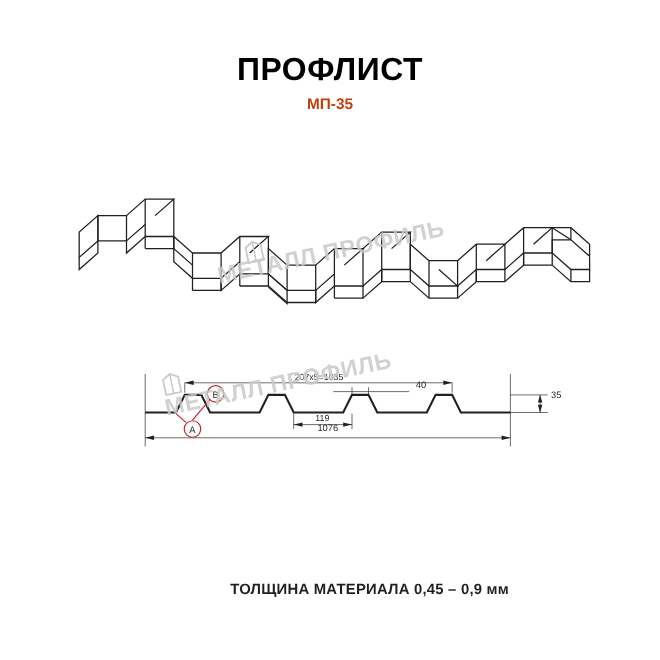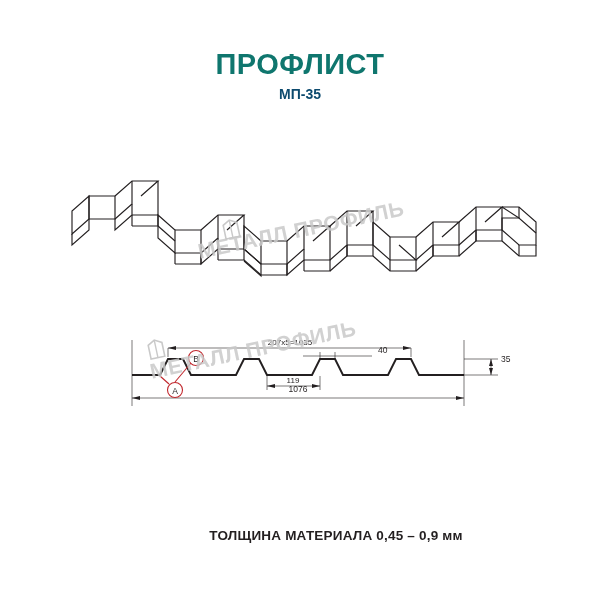--- a/index.html
+++ b/index.html
@@ -23,31 +23,31 @@
   
   .title {
     position: absolute;
     top: 48px;
     left: 0;
     width: 100%;
     text-align: center;
     font-size: 29px;
     font-weight: bold;
     letter-spacing: 0.5px;
-    color: #0f766e;
+    color: #000000;
   }
   .subtitle {
     position: absolute;
     top: 86px;
     left: 0;
     width: 100%;
     text-align: center;
     font-size: 14px;
     font-weight: bold;
-    color: #0c4a6e;
+    color: #c2410c;
   }
   .footer-note {
     position: absolute;
     top: 528px;
     left: 0;
     width: 100%;
     text-align: center;
     font-size: 13.5px;
     font-weight: bold;
     letter-spacing: 0.2px;

